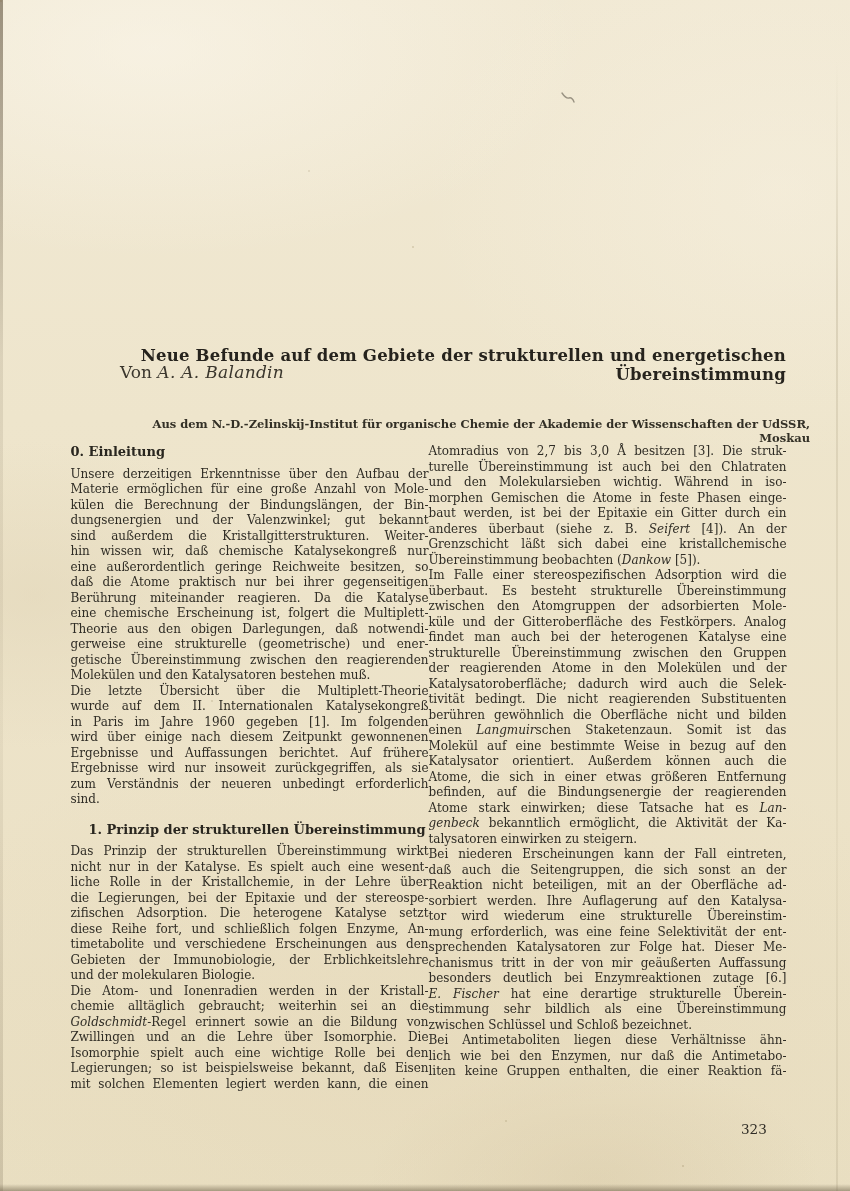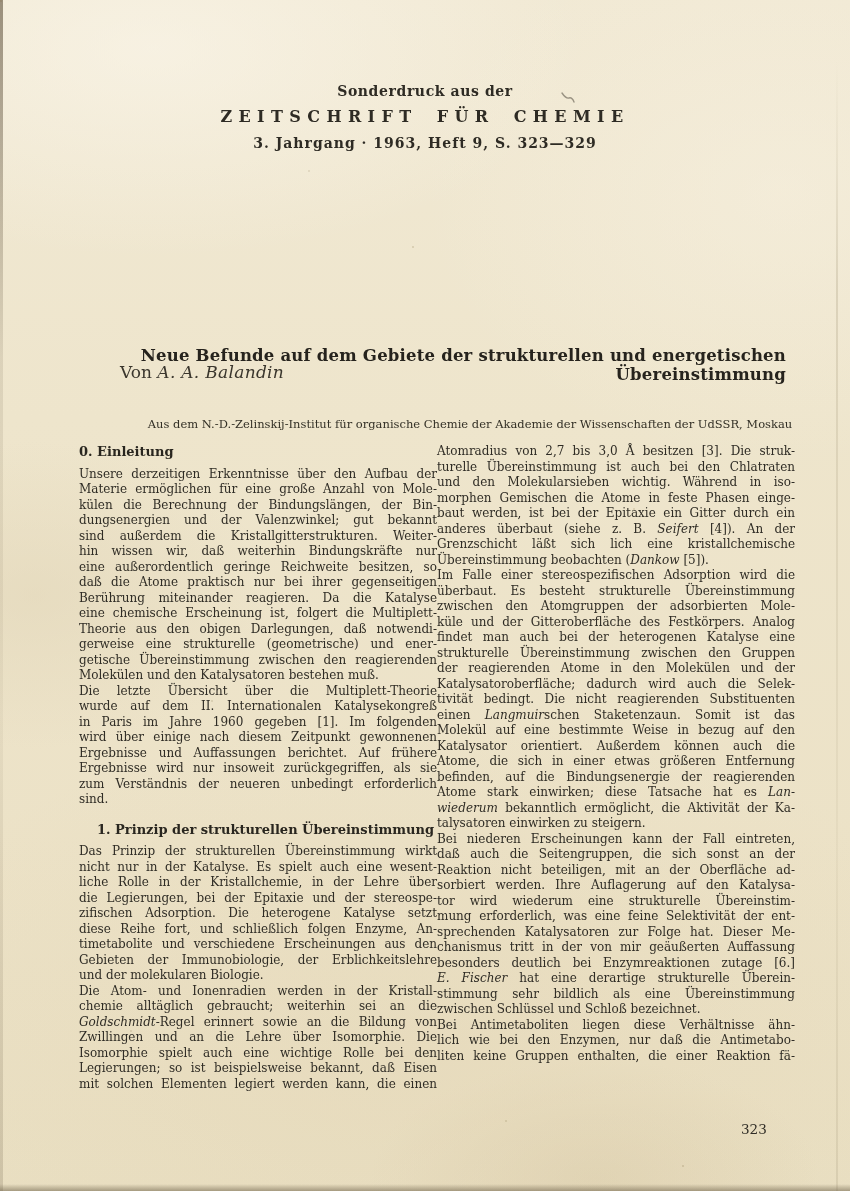--- a/index.html
+++ b/index.html
@@ -34,44 +34,39 @@
   
   .reprint{position:absolute;top:83px;left:0;width:100%;text-align:center;font-weight:bold;}
   .reprint .l1{font-size:14px;letter-spacing:0.6px;}
   .reprint .l2{font-size:16px;margin-top:8px;letter-spacing:0.40em;word-spacing:0.45em;}
   .reprint .l3{font-size:14px;margin-top:9px;letter-spacing:1px;}
   .pen-mark{position:absolute;left:560px;top:90px;opacity:0.75;}
   
   .title{position:absolute;left:66px;top:346px;width:720px;font-size:16.5px;font-weight:bold;letter-spacing:0.2px;color:#26231d;text-align:right;}
   .byline{position:absolute;left:120px;top:362px;font-size:17px;color:#3a362d;}
   .byline i{letter-spacing:0.3px;}
-  .affiliation{position:absolute;left:130px;top:417px;width:680px;text-align:center;font-size:11.5px;color:#333026;}
+  .affiliation{position:absolute;left:130px;top:417px;width:680px;text-align:right;font-size:11.5px;color:#333026;font-weight:bold;}
   
-  .cols{position:absolute;left:62px;top:444px;width:733px;display:flex;justify-content:flex-end;}
+  .cols{position:absolute;left:62px;top:444px;width:733px;display:flex;justify-content:center;}
   .col{width:358px;font-size:12px;line-height:15.5px;text-align:justify;color:#2f2c25;}
   .ln{height:15.5px;overflow:visible;text-align:justify;}
   .ln.jf{text-align-last:justify;}
   .sec-heading{font-size:13px;font-weight:bold;margin:0 0 7px 0;color:#29261f;text-align:left;}
   .col .sec-heading.later{margin-top:14px;margin-left:18px;}
   .page-number{position:absolute;left:741px;top:1121px;font-size:13.5px;color:#2f2c25;}
 </style>
 </head>
 <body>
 
 <div id="page">
 
   <div class="edge-left"></div>
   <div class="crease" style="left:836px"></div>
   <div class="speckles"></div>
 
-  <div class="reprint">
-    <div class="l1">Sonderdruck aus der</div>
-    <div class="l2">ZEITSCHRIFT FÜR CHEMIE</div>
-    <div class="l3">3. Jahrgang · 1963, Heft 9, S. 323—329</div>
-  </div>
 
   <svg class="pen-mark" width="16" height="14" viewBox="0 0 16 14">
     <path d="M2,3 q4,6 7,5 t5,4" stroke="#7d7668" stroke-width="1.4" fill="none" stroke-linecap="round"></path>
   </svg>
 
   <div class="title">Neue Befunde auf dem Gebiete der strukturellen und energetischen Übereinstimmung</div>
 
   <div class="byline">
     <span>Von</span>
     <span> </span>
@@ -81,21 +76,21 @@
   <div class="affiliation">Aus dem N.-D.-Zelinskij-Institut für organische Chemie der Akademie der Wissenschaften der UdSSR, Moskau</div>
 
   <div class="cols">
     <div class="col" id="col-left">
         <div class="sec-heading">0. Einleitung</div>
         <div class="ln jf">Unsere derzeitigen Erkenntnisse über den Aufbau der</div>
         <div class="ln jf">Materie ermöglichen für eine große Anzahl von Mole-</div>
         <div class="ln jf">külen die Berechnung der Bindungslängen, der Bin-</div>
         <div class="ln jf">dungsenergien und der Valenzwinkel; gut bekannt</div>
         <div class="ln jf">sind außerdem die Kristallgitterstrukturen. Weiter-</div>
-        <div class="ln jf">hin wissen wir, daß weiterhin Bindungskräfte nur</div>
+        <div class="ln jf">hin wissen wir, daß chemische Katalysekongreß nur</div>
         <div class="ln jf">eine außerordentlich geringe Reichweite besitzen, so</div>
         <div class="ln jf">daß die Atome praktisch nur bei ihrer gegenseitigen</div>
         <div class="ln jf">Berührung miteinander reagieren. Da die Katalyse</div>
         <div class="ln jf">eine chemische Erscheinung ist, folgert die Multiplett-</div>
         <div class="ln jf">Theorie aus den obigen Darlegungen, daß notwendi-</div>
         <div class="ln jf">gerweise eine strukturelle (geometrische) und ener-</div>
         <div class="ln jf">getische Übereinstimmung zwischen den reagierenden</div>
         <div class="ln">Molekülen und den Katalysatoren bestehen muß.</div>
         <div class="ln jf">Die letzte Übersicht über die Multiplett-Theorie</div>
         <div class="ln jf">wurde auf dem II. Internationalen Katalysekongreß</div>
@@ -123,38 +118,39 @@
         <div class="ln jf">Legierungen; so ist beispielsweise bekannt, daß Eisen</div>
         <div class="ln jf">mit solchen Elementen legiert werden kann, die einen</div>
       </div>
     <div class="col" id="col-right">
         <div class="ln jf">Atomradius von 2,7 bis 3,0 Å besitzen [3]. Die struk-</div>
         <div class="ln jf">turelle Übereinstimmung ist auch bei den Chlatraten</div>
         <div class="ln jf">und den Molekularsieben wichtig. Während in iso-</div>
         <div class="ln jf">morphen Gemischen die Atome in feste Phasen einge-</div>
         <div class="ln jf">baut werden, ist bei der Epitaxie ein Gitter durch ein</div>
         <div class="ln jf">anderes überbaut (siehe z. B. <i>Seifert</i> [4]). An der</div>
-        <div class="ln jf">Grenzschicht läßt sich lich eine kristallchemische</div>
+        <div class="ln jf">Grenzschicht läßt sich dabei eine kristallchemische</div>
         <div class="ln">Übereinstimmung beobachten (<i>Dankow</i> [5]).</div>
         <div class="ln jf">Im Falle einer stereospezifischen Adsorption wird die</div>
         <div class="ln jf">überbaut. Es besteht strukturelle Übereinstimmung</div>
         <div class="ln jf">zwischen den Atomgruppen der adsorbierten Mole-</div>
         <div class="ln jf">küle und der Gitteroberfläche des Festkörpers. Analog</div>
         <div class="ln jf">findet man auch bei der heterogenen Katalyse eine</div>
         <div class="ln jf">strukturelle Übereinstimmung zwischen den Gruppen</div>
         <div class="ln jf">der reagierenden Atome in den Molekülen und der</div>
         <div class="ln jf">Katalysatoroberfläche; dadurch wird auch die Selek-</div>
         <div class="ln jf">tivität bedingt. Die nicht reagierenden Substituenten</div>
+        <div class="ln jf">berühren gewöhnlich die Oberfläche nicht und bilden</div>
         <div class="ln jf">einen <i>Langmuir</i>schen Staketenzaun. Somit ist das</div>
         <div class="ln jf">Molekül auf eine bestimmte Weise in bezug auf den</div>
         <div class="ln jf">Katalysator orientiert. Außerdem können auch die</div>
         <div class="ln jf">Atome, die sich in einer etwas größeren Entfernung</div>
         <div class="ln jf">befinden, auf die Bindungsenergie der reagierenden</div>
         <div class="ln jf">Atome stark einwirken; diese Tatsache hat es <i>Lan-</i></div>
-        <div class="ln jf"><i>wiederum</i> bekanntlich ermöglicht, die Aktivität der Ka-</div>
+        <div class="ln jf"><i>genbeck</i> bekanntlich ermöglicht, die Aktivität der Ka-</div>
         <div class="ln">talysatoren einwirken zu steigern.</div>
         <div class="ln jf">Bei niederen Erscheinungen kann der Fall eintreten,</div>
         <div class="ln jf">daß auch die Seitengruppen, die sich sonst an der</div>
         <div class="ln jf">Reaktion nicht beteiligen, mit an der Oberfläche ad-</div>
         <div class="ln jf">sorbiert werden. Ihre Auflagerung auf den Katalysa-</div>
         <div class="ln jf">tor wird wiederum eine strukturelle Übereinstim-</div>
         <div class="ln jf">mung erforderlich, was eine feine Selektivität der ent-</div>
         <div class="ln jf">sprechenden Katalysatoren zur Folge hat. Dieser Me-</div>
         <div class="ln jf">chanismus tritt in der von mir geäußerten Auffassung</div>
         <div class="ln jf">besonders deutlich bei Enzymreaktionen zutage [6.]</div>

